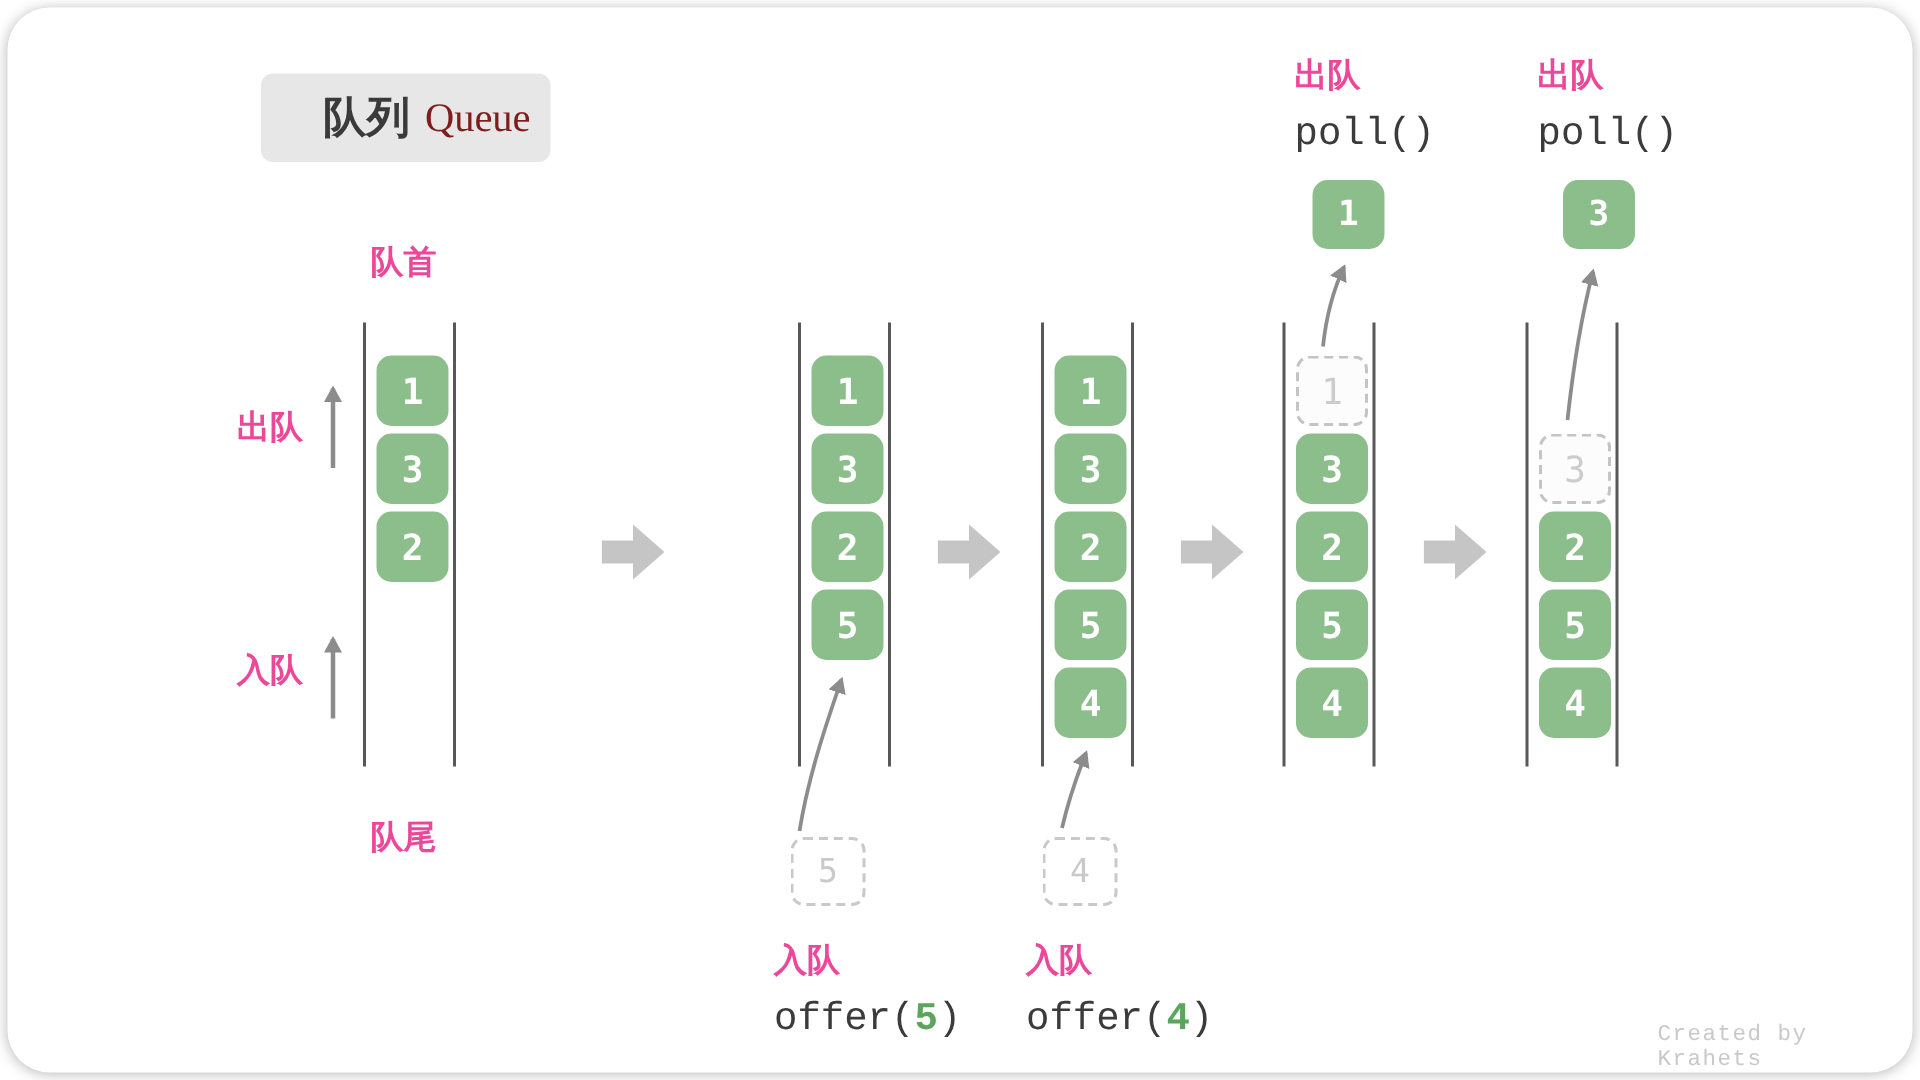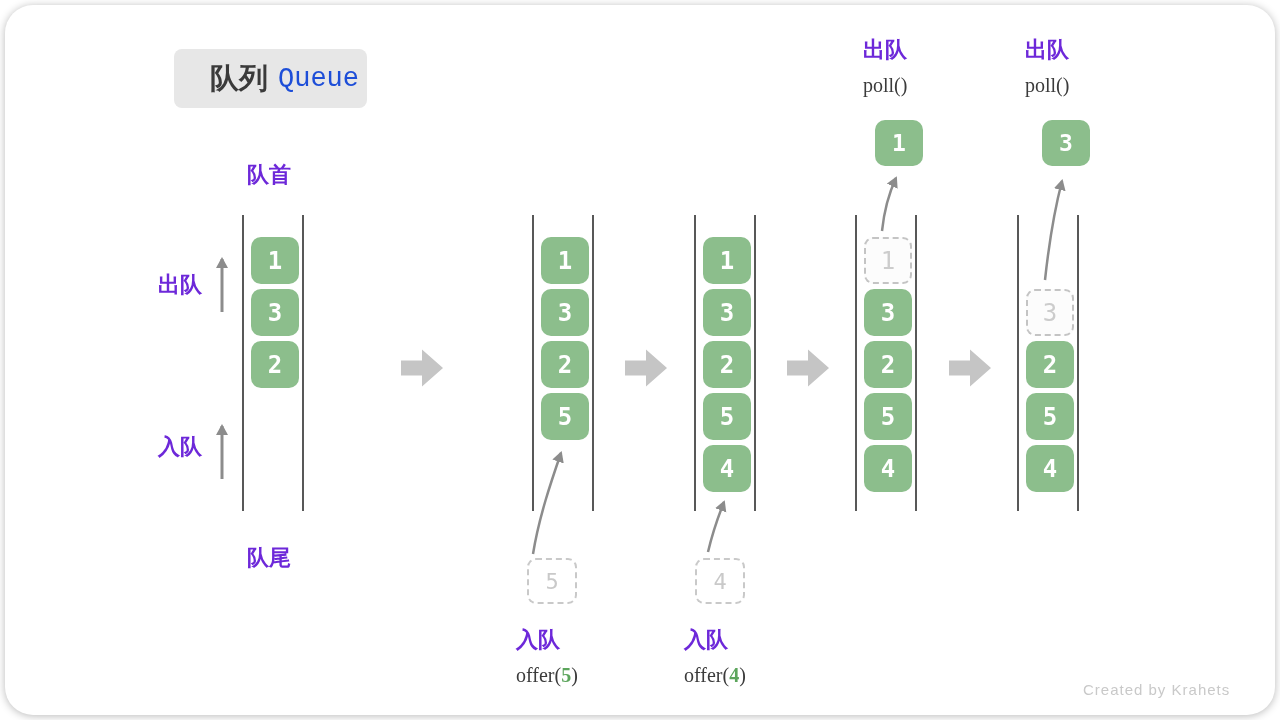--- a/index.html
+++ b/index.html
@@ -13,26 +13,26 @@
   }
   .abs { position: absolute; text-align: right; }
 
   
   .title-box {
     position: absolute; left: 169px; top: 44px; width: 193px; height: 59px;
     background: #e7e7e7; border-radius: 8px;
     display: flex; align-items: center; justify-content: center; gap: 10px; padding-left: 28px;
   }
   .title-zh { font-weight: bold; font-size: 29px; color: #3a3a3a; }
-  .title-en { font-family: Liberation Mono, monospace; font-size: 27px; color: #1d4ed8; }
+  .title-en { font-family: Liberation Serif, serif; font-size: 27px; color: #7f1d1d; }
 
   
-  .zh-label { font-weight: bold; font-size: 22px; color: #6d28d9; white-space: nowrap; }
+  .zh-label { font-weight: bold; font-size: 22px; color: #ec4899; white-space: nowrap; }
   .code {
-    font-family: Liberation Serif, serif; font-size: 20px; color: #3b3b3b;
+    font-family: Liberation Mono, monospace; font-size: 26px; color: #3b3b3b;
     white-space: nowrap;
   }
   .code .arg { color: #5ca55c; font-weight: bold; }
 
   
   .queue-col {
     position: absolute; top: 210px; width: 62px; height: 296px;
     border-left: 2px solid #585858; border-right: 2px solid #585858;
   }
   .box {
@@ -67,22 +67,22 @@
   .flow-arrow {
     position: absolute; width: 42px; height: 40px; background: #c5c5c5;
     clip-path: polygon(0 31%, 50% 31%, 50% 4%, 100% 50%, 50% 96%, 50% 69%, 0 69%);
   }
 
   .op-label { position: absolute; display: flex; flex-direction: column; gap: 9px; }
 
   svg.annot { position: absolute; left: 0; top: 0; pointer-events: none; }
 
   .watermark {
-    position: absolute; left: 1078px; top: 676px;
-    font-family: Liberation Sans, sans-serif; font-size: 15px; color: #c9c9c9;
+    position: absolute; left: 1100px; top: 676px;
+    font-family: Liberation Mono, monospace; font-size: 15px; color: #c9c9c9;
     letter-spacing: 1px;
   }
 </style>
 </head>
 <body>
 
 <div class="card">
 
   <div class="title-box">
     <span class="title-zh">队列</span>

